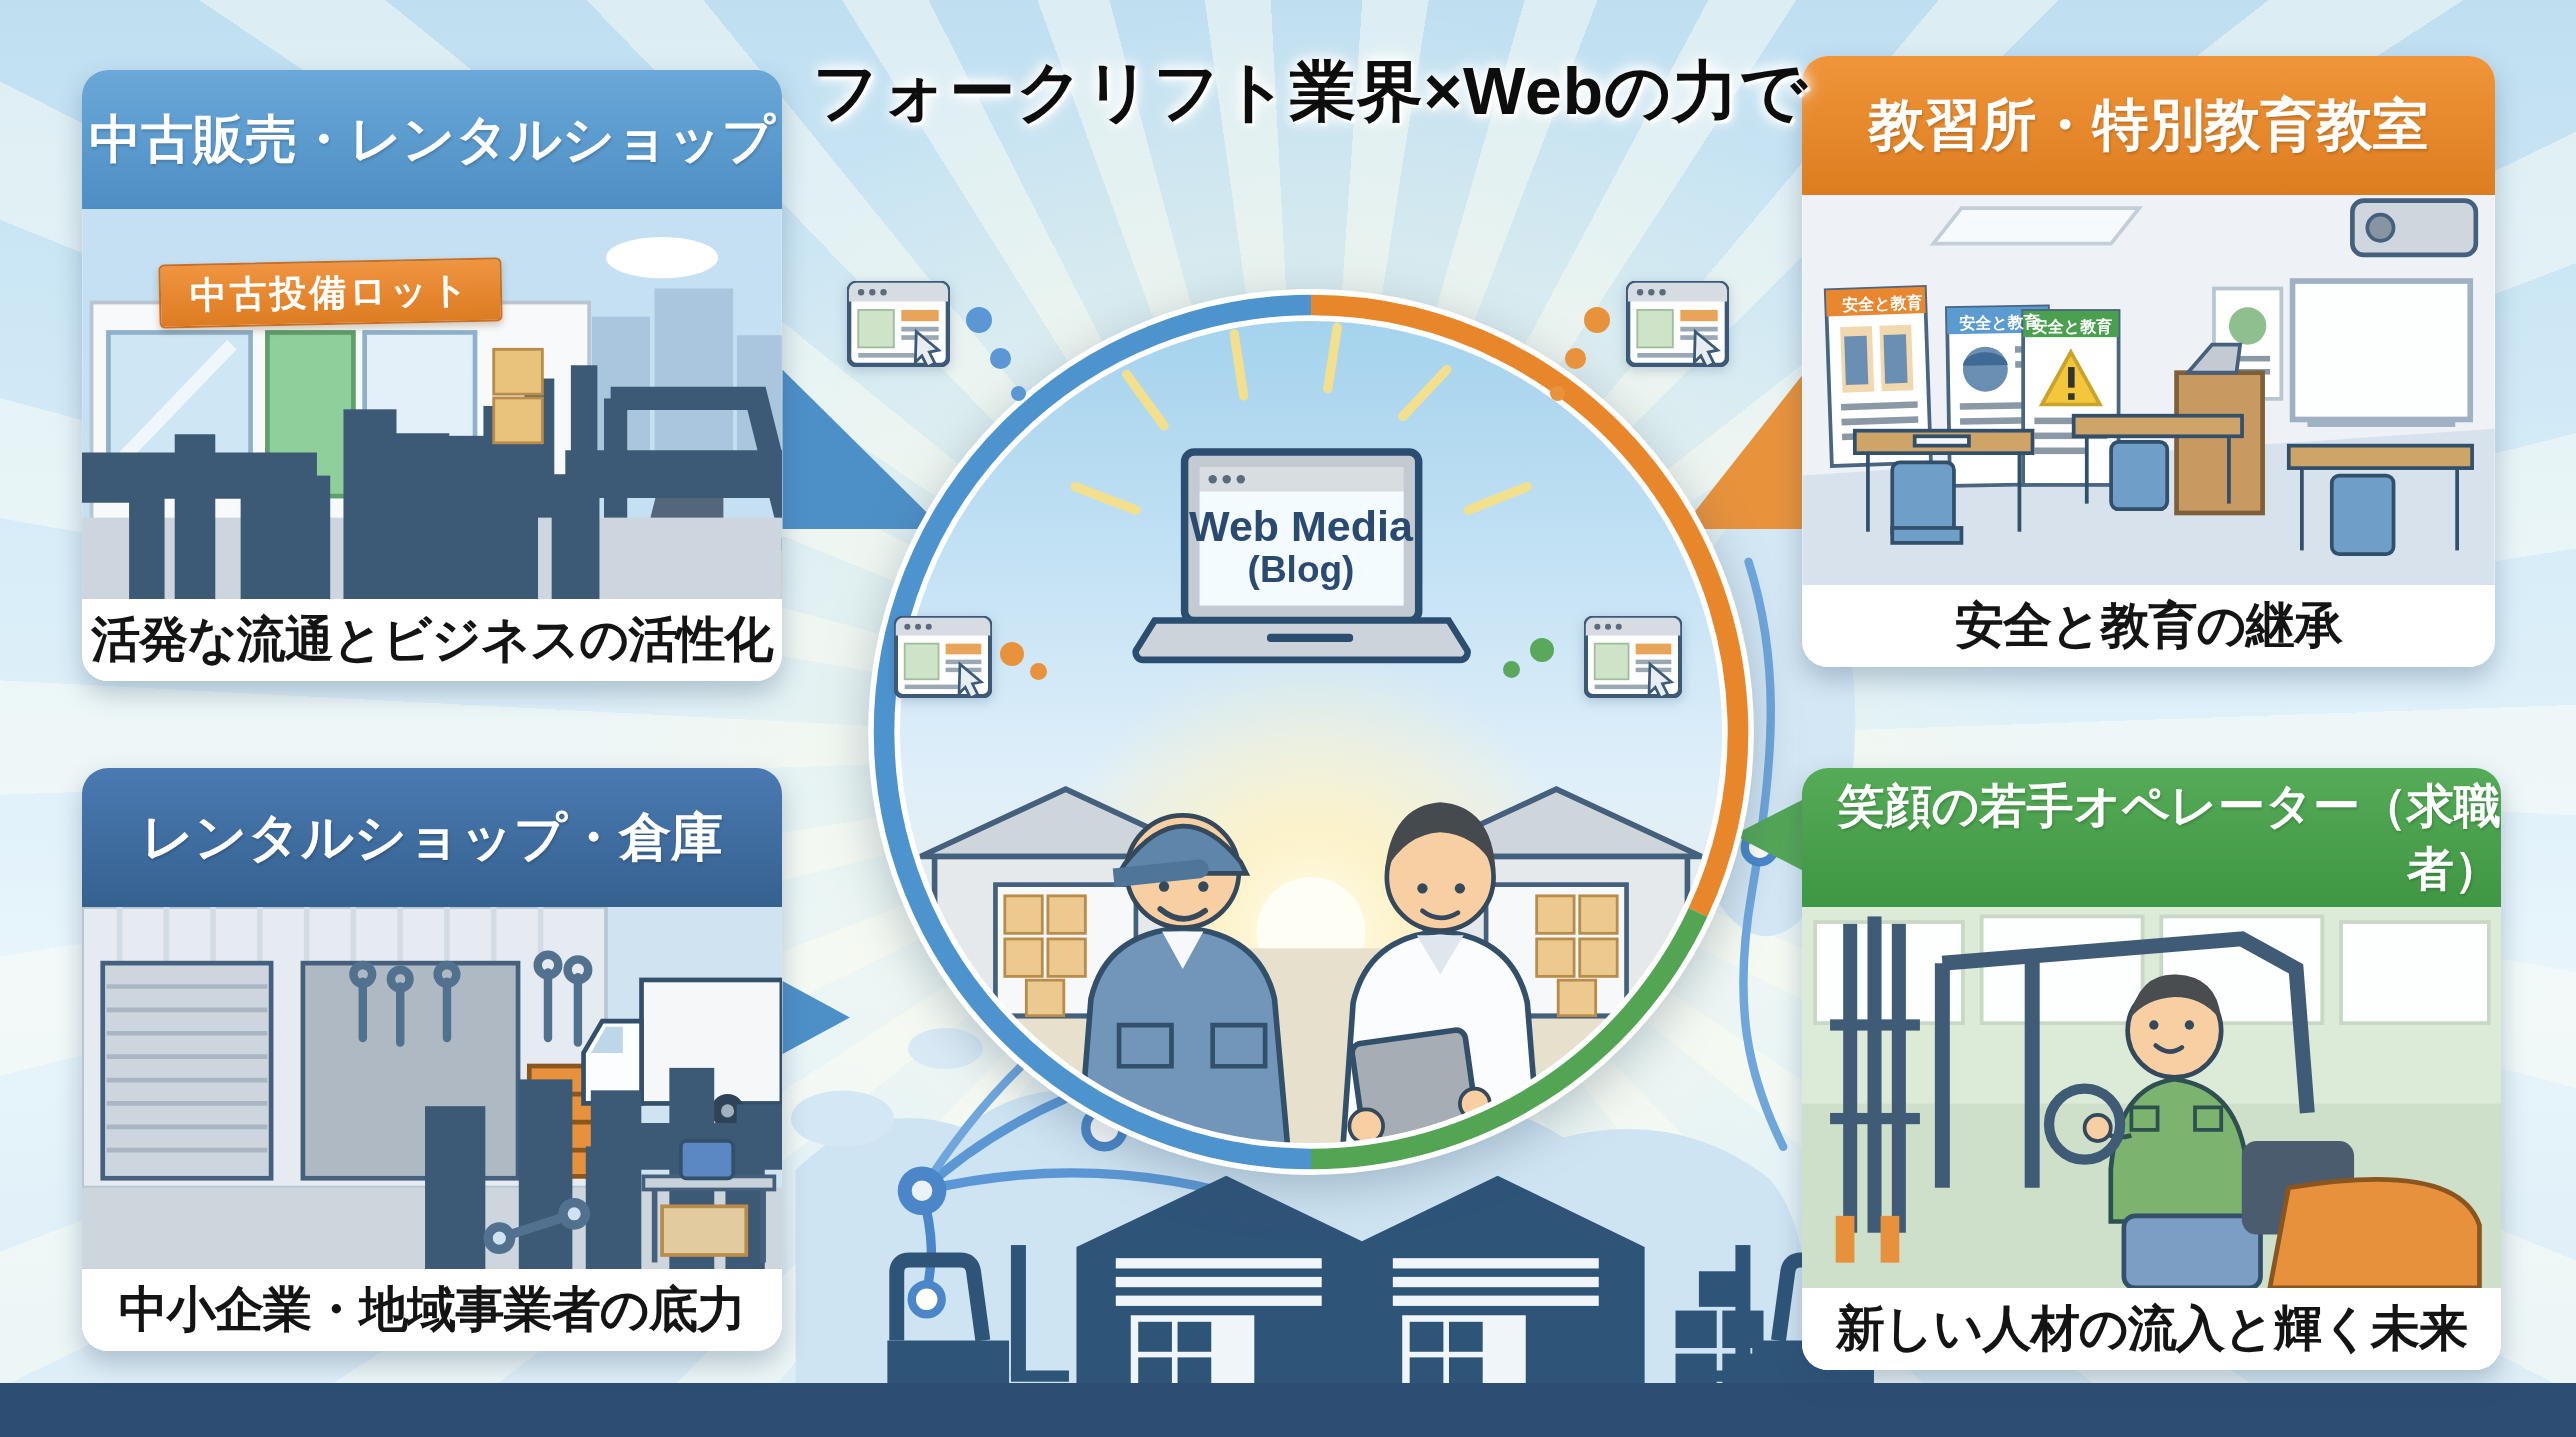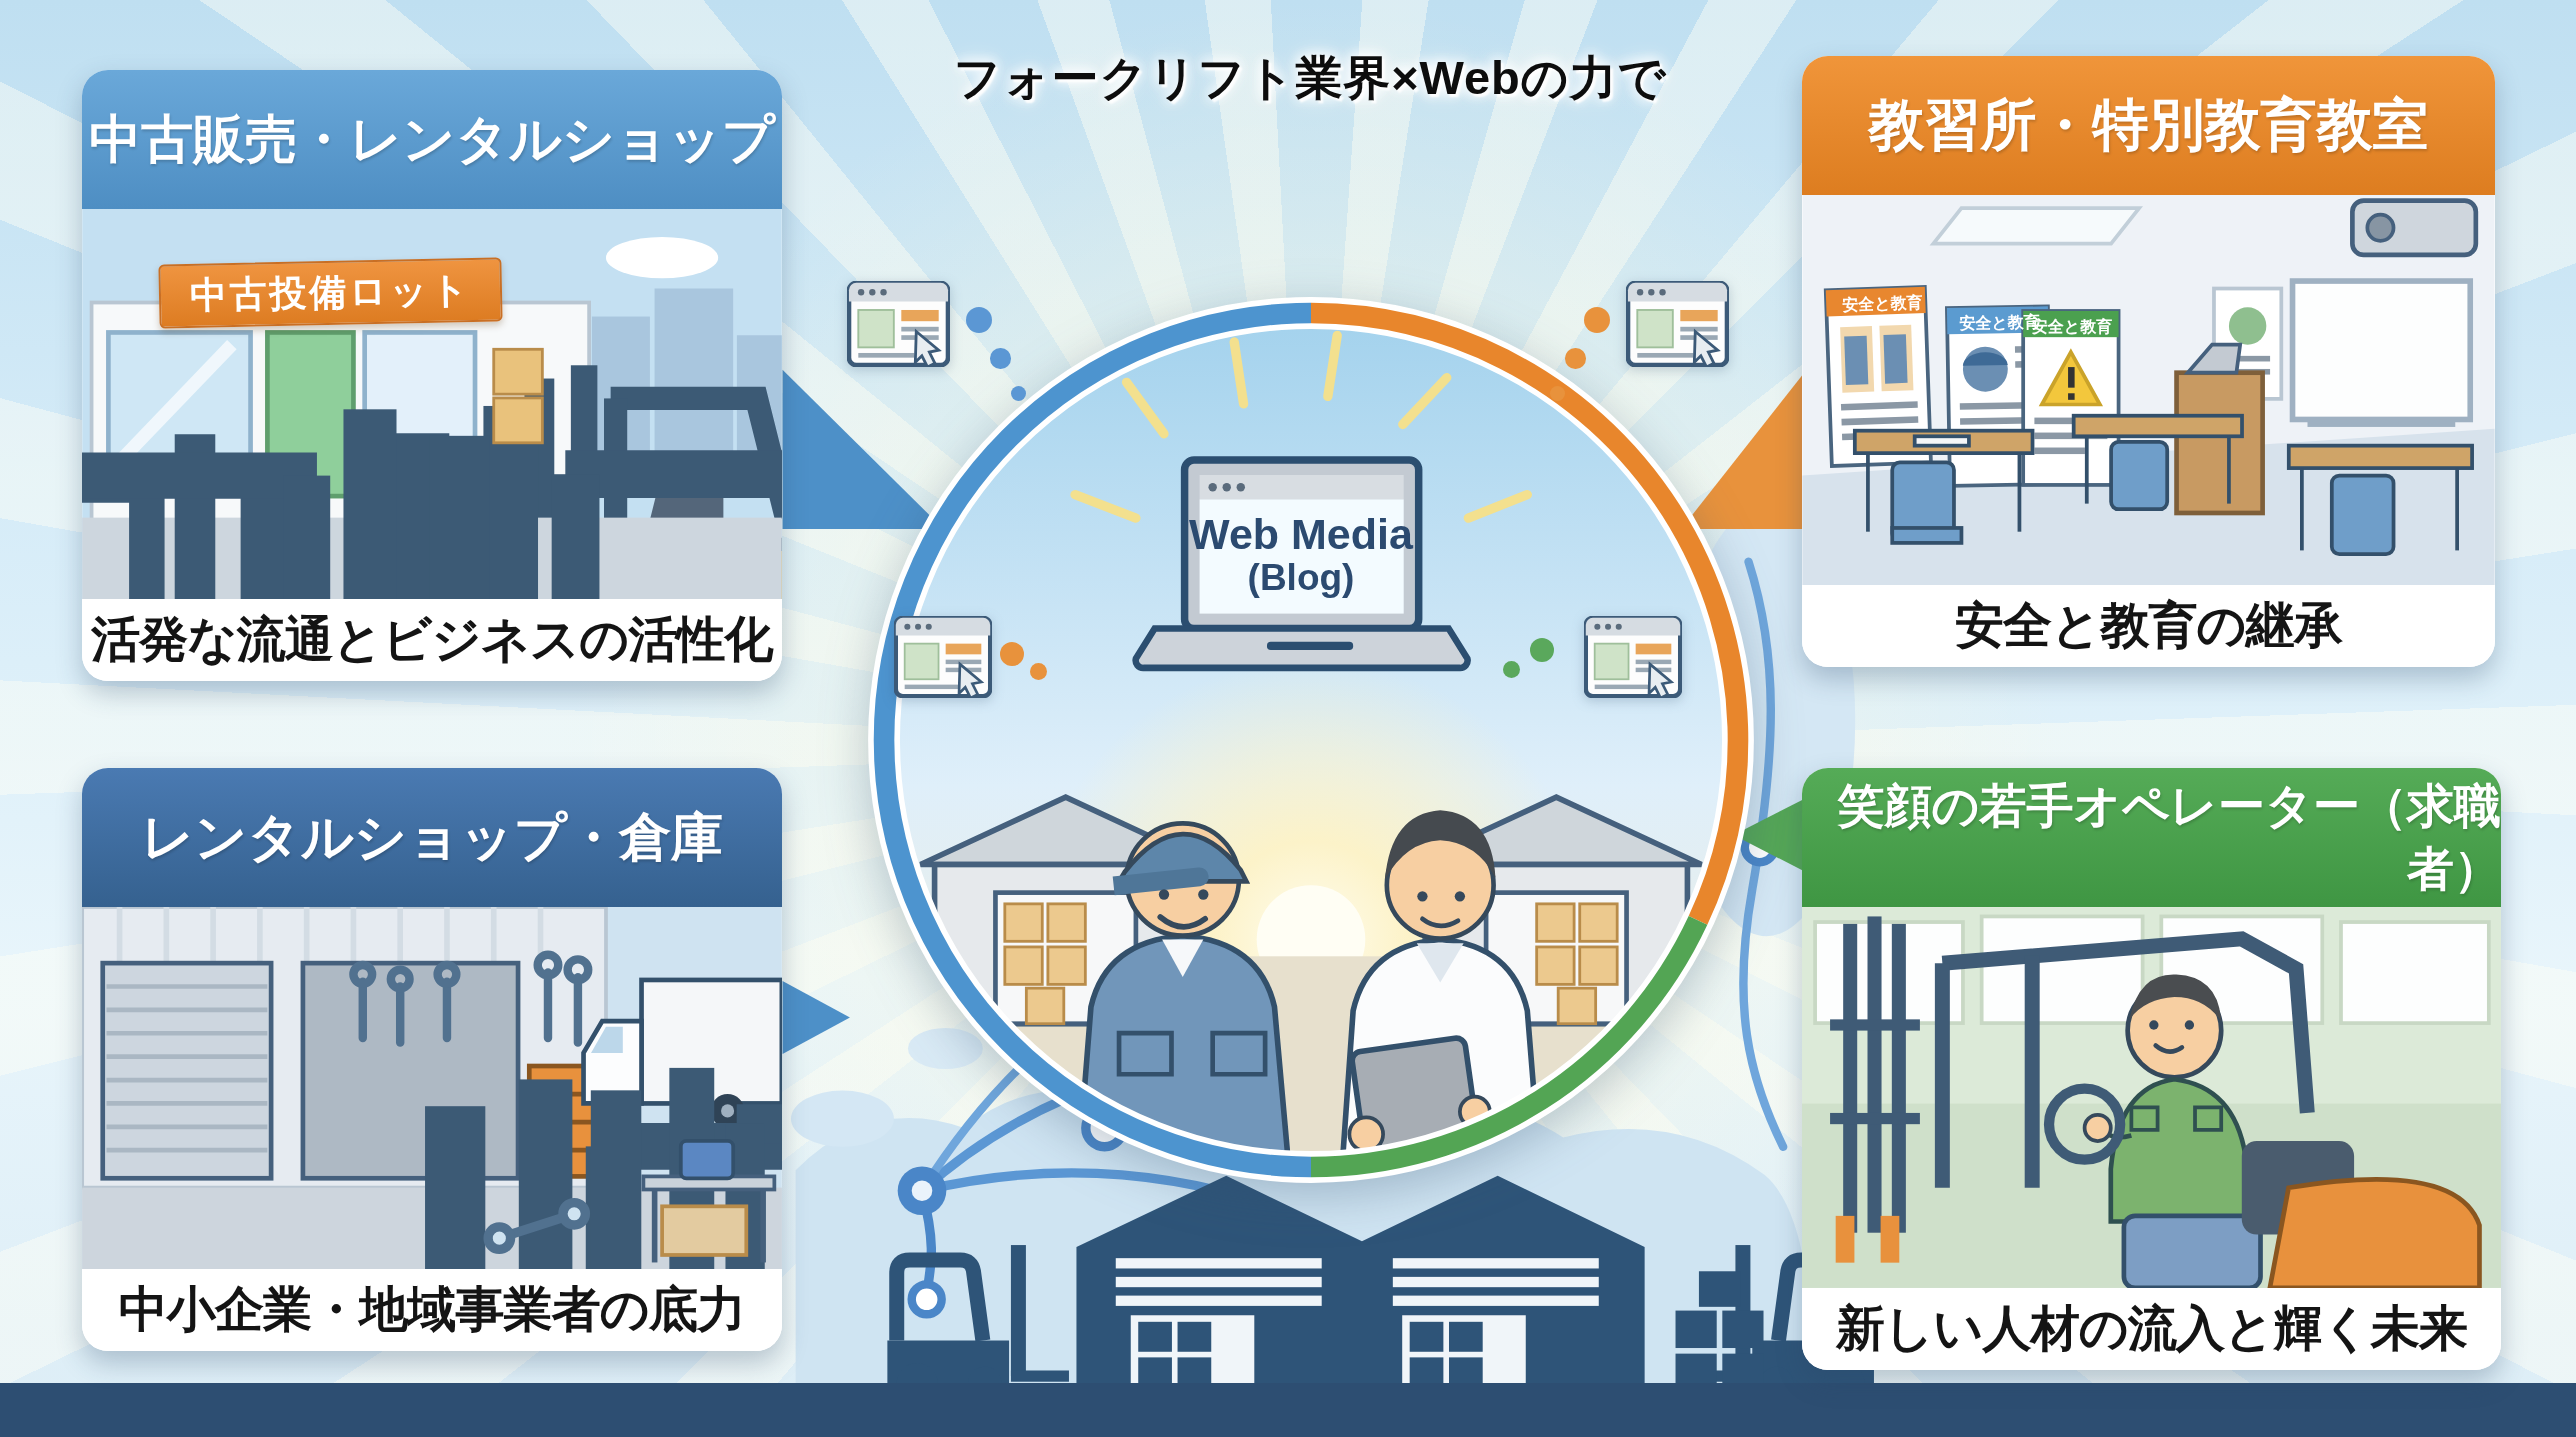--- a/index.html
+++ b/index.html
@@ -7,21 +7,21 @@
     position:relative;width:2576px;height:1438px;overflow:hidden;
     font-family:"Liberation Sans","DejaVu Sans",sans-serif;
     background:
       radial-gradient(circle at 1310px 749px, rgba(255,250,220,.85) 0px, rgba(255,250,220,.40) 300px, rgba(255,250,220,0) 749px),
       repeating-conic-gradient(from -8deg at 1310px 749px, rgba(255,255,246,.45) 0deg 5deg, rgba(255,255,246,0) 5deg 12deg),
       linear-gradient(180deg,#bfdff1 0%,#d6ecf8 35%,#e8f5fb 68%,#dcedf6 100%);
   }
   .deco{position:absolute;left:0;top:0;z-index:10;}
   
   .title{position:absolute;left:739px;top:47px;width:1142px;text-align:center;z-index:40;color:#0d0d0d;}
-  .title .l1{font-size:47px;font-weight:900;letter-spacing:0.9px;
+  .title .l1{font-size:66px;font-weight:900;letter-spacing:0.9px;
     text-shadow:0 0 13px #fff,0 0 13px #fff,0 0 22.5px #fff,2.8px 2.8px 1.9px rgba(255,255,255,.95);}
   .title .l2{font-size:99px;font-weight:900;margin-top:3.7px;letter-spacing:1.9px;
     text-shadow:0 0 15px #fff,0 0 15px #fff,0 0 24px #fff,3.7px 3.7px 1.9px rgba(255,255,255,.95);}
   
   .panel{position:absolute;z-index:20;display:flex;flex-direction:column;background:#fff;
     border-radius:26px;overflow:hidden;box-shadow:0 11.2px 26px rgba(40,70,100,.28);}
   .panel .hd{height:139px;flex:0 0 139px;display:flex;align-items:center;justify-content:center;
     color:#fff;font-weight:800;text-shadow:0.9px 1.9px 2.8px rgba(0,0,0,.18);}
   .panel .art{position:relative;flex:1;overflow:hidden;}
   .panel .art svg{position:absolute;left:0;top:0;width:100%;height:100%;}
@@ -37,21 +37,21 @@
   #p-br .hd{font-size:47px;background:linear-gradient(180deg,#55ab57,#3f9643);}
   .shop-sign{position:absolute;left:77px;top:52px;width:339px;height:60px;transform:rotate(-1.2deg);
     background:linear-gradient(180deg,#ef9440,#dd7c22);border:2.8px solid #c96f24;border-radius:5.6px;
     display:flex;align-items:center;justify-content:center;color:#fff;font-size:37px;font-weight:800;letter-spacing:2.8px;
     box-shadow:0 3.7px 7.5px rgba(90,50,0,.25);}
   .poster-ttl{position:absolute;color:#fff;font-size:16px;font-weight:800;text-align:center;line-height:24px;}
   #pt1{left:32px;top:97px;width:97px;transform:rotate(-2deg);}
   #pt2{left:148px;top:116px;width:99px;transform:rotate(-1deg);}
   #pt3{left:223px;top:120px;width:94px;}
   
-  .circle-wrap{position:absolute;left:855px;top:284px;width:912px;height:912px;z-index:30;}
+  .circle-wrap{position:absolute;left:855px;top:276px;width:912px;height:912px;z-index:30;}
   .circle-wrap>svg{position:absolute;left:0;top:0;filter:drop-shadow(0 13px 24px rgba(50,80,110,.30));}
   .laptop-label{position:absolute;left:329px;top:227px;width:234px;text-align:center;z-index:32;
     color:#2b4a70;font-weight:800;line-height:1.1;}
   .laptop-label .a{font-size:43px;}
   .laptop-label .b{font-size:37px;}
   .tagline{position:absolute;left:58px;top:410px;width:796px;text-align:center;z-index:32;color:#121212;font-weight:900;}
   .tagline div{font-size:53px;line-height:1.22;
     text-shadow:0 0 11.2px #fff,0 0 11.2px #fff,0 0 19px rgba(255,255,255,.9),2.8px 2.8px 0.9px rgba(255,255,255,.9);}
   
   .bwi{position:absolute;z-index:34;filter:drop-shadow(0 3.7px 5.6px rgba(50,80,110,.25));}

